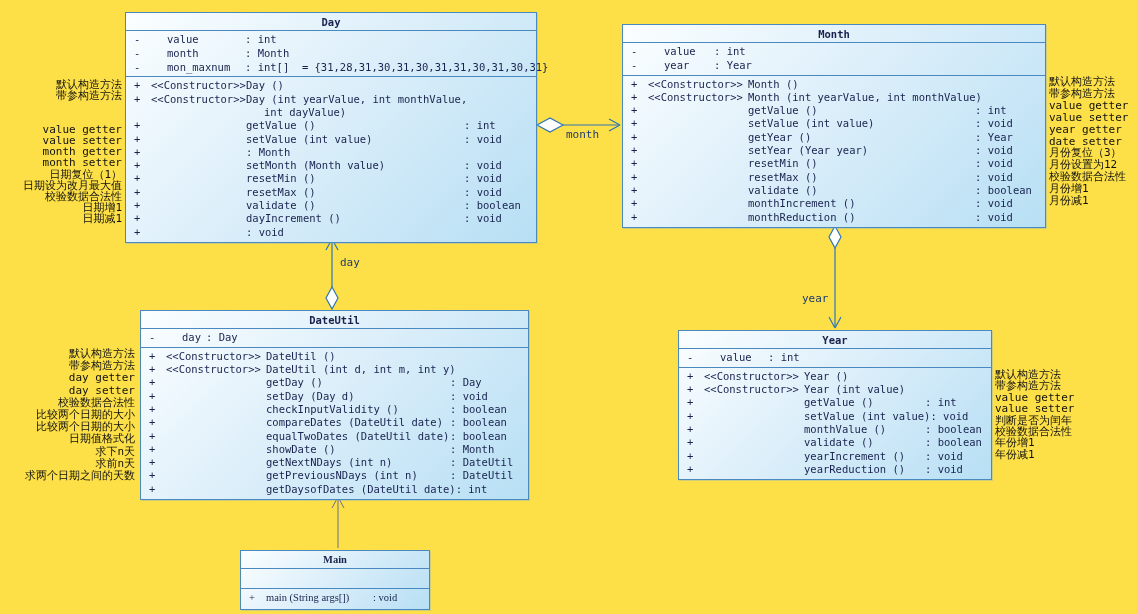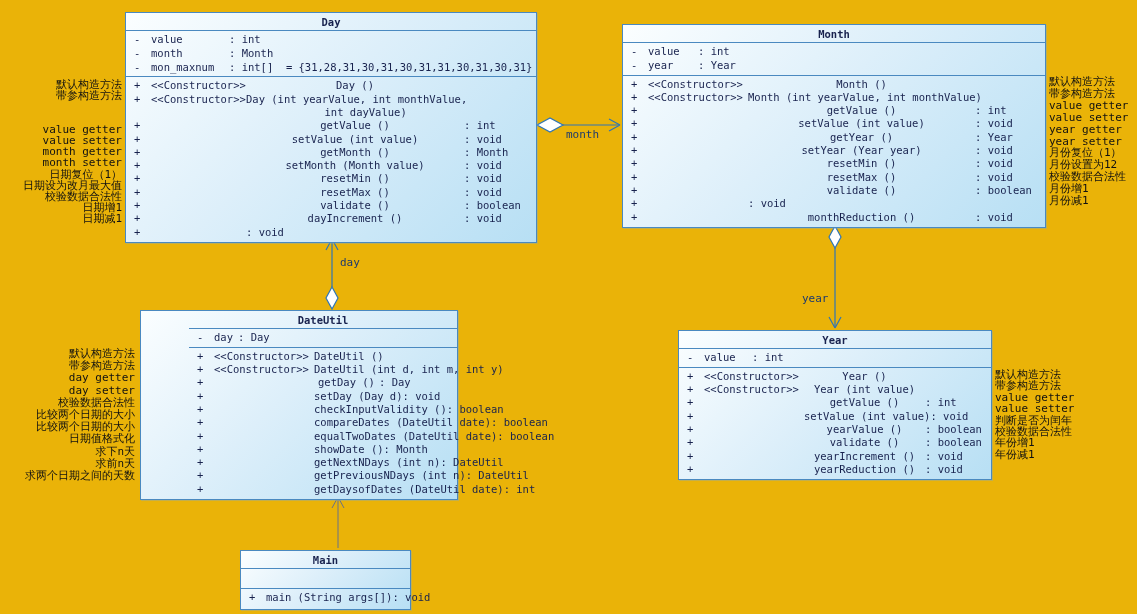--- a/index.html
+++ b/index.html
@@ -1,44 +1,44 @@
 <!DOCTYPE html>
 <html><head>
 <meta charset="utf-8">
 <style>
   html,body{margin:0;padding:0;background:#ffffff;}
-  #canvas{position:relative;width:1137px;height:614px;background:#eab308;overflow:hidden;
+  #canvas{position:relative;width:1137px;height:614px;background:#fde047;overflow:hidden;
           font-family:"DejaVu Sans Mono","Liberation Mono",monospace;color:#18224e;}
   
   .classbox{position:absolute;border:1px solid #4a89c0;box-sizing:border-box;
             background:linear-gradient(135deg,#fbfeff 0%,#ddeffa 45%,#b7dff4 100%);
             box-shadow:1px 1px 0 rgba(120,170,210,.35);font-size:10.5px;}
   .cls-title{text-align:center;font-weight:bold;line-height:14px;padding:2px 0 1px;
              border-bottom:1px solid #4a89c0;}
   .attrs{border-bottom:1px solid #4a89c0;padding:2px 0;min-height:13px;}
   .row{display:flex;line-height:13.3px;white-space:pre;padding:0 8px;}
   .attrs .row{line-height:13.8px;}
   .vis{width:17px;flex:none;}
-  .a-name{flex:none;}
+  .a-name{flex:none;margin-left:16px;}
   .a-type{flex:1;}
   .m-stereo{flex:none;}
-  .m-name{flex:1;text-align:center;}
+  .m-name{flex:1;}
   .m-cont{padding-left:18px;}
   .m-type{flex:none;text-align:left;}
   .methods{padding:2px 0 3px;}
   
   .c0{left:125px;top:12px;width:412px;min-height:225px;}
   .c0 .a-name{width:78px}.c0 .m-stereo{width:95px}.c0 .m-type{width:64px}
   .c1{left:622px;top:24px;width:424px;min-height:201px;}
   .c1 .a-name{width:50px}.c1 .m-stereo{width:100px}.c1 .m-type{width:62px}
-  .c2{left:140px;top:310px;width:318px;min-height:185px;padding-left:48px;}
+  .c2{left:140px;top:310px;width:389px;min-height:185px;}
   .c2 .a-name{width:24px}.c2 .m-stereo{width:100px}.c2 .m-type{width:70px}
   .c3{left:678px;top:330px;width:314px;min-height:147px;}
   .c3 .a-name{width:48px}.c3 .m-stereo{width:100px}.c3 .m-type{width:58px}
-  .c4{left:240px;top:550px;width:171px;min-height:60px;}.c4 .m-stereo{width:0}.c4 .m-type{width:48px}
+  .c4{left:240px;top:550px;width:190px;min-height:60px;font-family:Liberation Serif, serif;}.c4 .m-stereo{width:0}.c4 .m-type{width:48px}
   .c4 .attrs{min-height:15px;}
   
   .note{position:absolute;font-size:11px;color:#111111;white-space:nowrap;}
   .n0{left:0;top:79px;width:122px;text-align:right;line-height:11.2px;}
   .n1{left:1049px;top:76px;width:86px;text-align:left;line-height:11.9px;}
   .n2{left:0;top:348px;width:135px;text-align:right;line-height:12.2px;}
   .n3{left:995px;top:369px;width:110px;text-align:left;line-height:11.4px;}
   
   .conn-label{position:absolute;font-size:11px;color:#1d3a6e;}
   .lbl-month{left:566px;top:128px;}
@@ -85,21 +85,21 @@
     <div class="attrs">
         <div class="row"><span class="vis">-</span><span class="a-name">value</span><span class="a-type">: int</span></div>
         <div class="row"><span class="vis">-</span><span class="a-name">month</span><span class="a-type">: Month</span></div>
         <div class="row"><span class="vis">-</span><span class="a-name">mon_maxnum</span><span class="a-type">: int[]  = {31,28,31,30,31,30,31,31,30,31,30,31}</span></div>
       </div>
     <div class="methods">
         <div class="row"><span class="vis">+</span><span class="m-stereo">&lt;&lt;Constructor&gt;&gt;</span><span class="m-name">Day ()</span><span class="m-type"></span></div>
         <div class="row"><span class="vis">+</span><span class="m-stereo">&lt;&lt;Constructor&gt;&gt;</span><span class="m-name">Day (int yearValue, int monthValue,<div class="m-cont">int dayValue)</div></span><span class="m-type"></span></div>
         <div class="row"><span class="vis">+</span><span class="m-stereo"></span><span class="m-name">getValue ()</span><span class="m-type">: int</span></div>
         <div class="row"><span class="vis">+</span><span class="m-stereo"></span><span class="m-name">setValue (int value)</span><span class="m-type">: void</span></div>
-        <div class="row"><span class="vis">+</span><span class="m-stereo"></span><span class="m-name">getMonth ()</span><span class="m-type">: Month</span></div>
+        <div class="row"><span class="vis">+</span><span class="m-stereo"></span><span class="m-type">: Month</span></div>
         <div class="row"><span class="vis">+</span><span class="m-stereo"></span><span class="m-name">setMonth (Month value)</span><span class="m-type">: void</span></div>
         <div class="row"><span class="vis">+</span><span class="m-stereo"></span><span class="m-name">resetMin ()</span><span class="m-type">: void</span></div>
         <div class="row"><span class="vis">+</span><span class="m-stereo"></span><span class="m-name">resetMax ()</span><span class="m-type">: void</span></div>
         <div class="row"><span class="vis">+</span><span class="m-stereo"></span><span class="m-name">validate ()</span><span class="m-type">: boolean</span></div>
         <div class="row"><span class="vis">+</span><span class="m-stereo"></span><span class="m-name">dayIncrement ()</span><span class="m-type">: void</span></div>
         <div class="row"><span class="vis">+</span><span class="m-stereo"></span><span class="m-type">: void</span></div>
       </div>
   </div>
 
   <div class="classbox c1">
@@ -111,21 +111,21 @@
     <div class="methods">
         <div class="row"><span class="vis">+</span><span class="m-stereo">&lt;&lt;Constructor&gt;&gt;</span><span class="m-name">Month ()</span><span class="m-type"></span></div>
         <div class="row"><span class="vis">+</span><span class="m-stereo">&lt;&lt;Constructor&gt;&gt;</span><span class="m-name">Month (int yearValue, int monthValue)</span><span class="m-type"></span></div>
         <div class="row"><span class="vis">+</span><span class="m-stereo"></span><span class="m-name">getValue ()</span><span class="m-type">: int</span></div>
         <div class="row"><span class="vis">+</span><span class="m-stereo"></span><span class="m-name">setValue (int value)</span><span class="m-type">: void</span></div>
         <div class="row"><span class="vis">+</span><span class="m-stereo"></span><span class="m-name">getYear ()</span><span class="m-type">: Year</span></div>
         <div class="row"><span class="vis">+</span><span class="m-stereo"></span><span class="m-name">setYear (Year year)</span><span class="m-type">: void</span></div>
         <div class="row"><span class="vis">+</span><span class="m-stereo"></span><span class="m-name">resetMin ()</span><span class="m-type">: void</span></div>
         <div class="row"><span class="vis">+</span><span class="m-stereo"></span><span class="m-name">resetMax ()</span><span class="m-type">: void</span></div>
         <div class="row"><span class="vis">+</span><span class="m-stereo"></span><span class="m-name">validate ()</span><span class="m-type">: boolean</span></div>
-        <div class="row"><span class="vis">+</span><span class="m-stereo"></span><span class="m-type">: void</span></div>
+        <div class="row"><span class="vis">+</span><span class="m-stereo"></span><span class="m-name">monthIncrement ()</span><span class="m-type">: void</span></div>
         <div class="row"><span class="vis">+</span><span class="m-stereo"></span><span class="m-name">monthReduction ()</span><span class="m-type">: void</span></div>
       </div>
   </div>
 
   <div class="classbox c2">
     <div class="cls-title">DateUtil</div>
     <div class="attrs">
         <div class="row"><span class="vis">-</span><span class="a-name">day</span><span class="a-type">: Day</span></div>
       </div>
     <div class="methods">
@@ -146,21 +146,21 @@
   <div class="classbox c3">
     <div class="cls-title">Year</div>
     <div class="attrs">
         <div class="row"><span class="vis">-</span><span class="a-name">value</span><span class="a-type">: int</span></div>
       </div>
     <div class="methods">
         <div class="row"><span class="vis">+</span><span class="m-stereo">&lt;&lt;Constructor&gt;&gt;</span><span class="m-name">Year ()</span><span class="m-type"></span></div>
         <div class="row"><span class="vis">+</span><span class="m-stereo">&lt;&lt;Constructor&gt;&gt;</span><span class="m-name">Year (int value)</span><span class="m-type"></span></div>
         <div class="row"><span class="vis">+</span><span class="m-stereo"></span><span class="m-name">getValue ()</span><span class="m-type">: int</span></div>
         <div class="row"><span class="vis">+</span><span class="m-stereo"></span><span class="m-name">setValue (int value)</span><span class="m-type">: void</span></div>
-        <div class="row"><span class="vis">+</span><span class="m-stereo"></span><span class="m-name">yearValue ()</span><span class="m-type">: boolean</span></div>
+        <div class="row"><span class="vis">+</span><span class="m-stereo"></span><span class="m-name">monthValue ()</span><span class="m-type">: boolean</span></div>
         <div class="row"><span class="vis">+</span><span class="m-stereo"></span><span class="m-name">validate ()</span><span class="m-type">: boolean</span></div>
         <div class="row"><span class="vis">+</span><span class="m-stereo"></span><span class="m-name">yearIncrement ()</span><span class="m-type">: void</span></div>
         <div class="row"><span class="vis">+</span><span class="m-stereo"></span><span class="m-name">yearReduction ()</span><span class="m-type">: void</span></div>
       </div>
   </div>
 
   <div class="classbox c4">
     <div class="cls-title">Main</div>
     <div class="attrs"></div>
     <div class="methods">
@@ -186,22 +186,22 @@
       <div class="note-line">校验数据合法性</div>
       <div class="note-line">日期增1</div>
       <div class="note-line">日期减1</div>
     </div>
   <div class="note n1">
       <div class="note-line">默认构造方法</div>
       <div class="note-line">带参构造方法</div>
       <div class="note-line">value getter</div>
       <div class="note-line">value setter</div>
       <div class="note-line">year getter</div>
-      <div class="note-line">year setter</div>
-      <div class="note-line">月份复位（1）</div>
+      <div class="note-line">date setter</div>
+      <div class="note-line">月份复位（3）</div>
       <div class="note-line">月份设置为12</div>
       <div class="note-line">校验数据合法性</div>
       <div class="note-line">月份增1</div>
       <div class="note-line">月份减1</div>
     </div>
   <div class="note n2">
       <div class="note-line">默认构造方法</div>
       <div class="note-line">带参构造方法</div>
       <div class="note-line">day getter</div>
       <div class="note-line">day setter</div>

